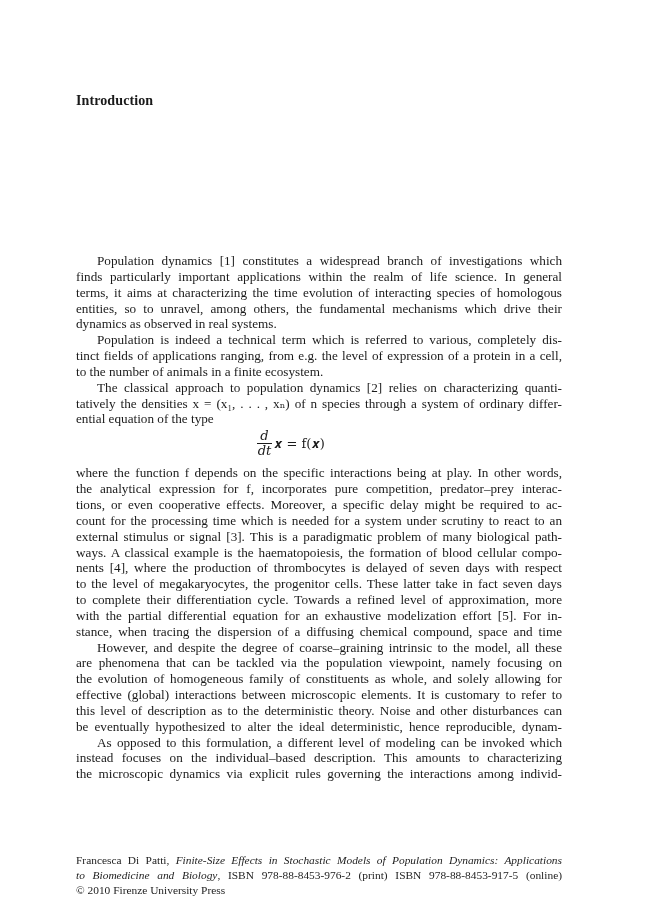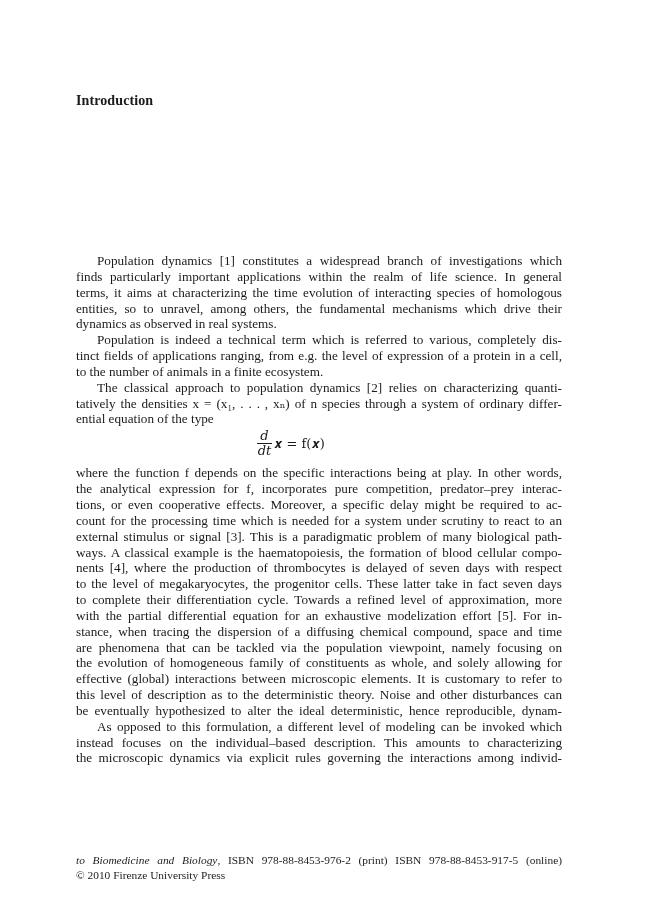--- a/index.html
+++ b/index.html
@@ -68,30 +68,32 @@
     <div class="line">external stimulus or signal [3]. This is a paradigmatic problem of many biological path-</div>
     <div class="line">ways. A classical example is the haematopoiesis, the formation of blood cellular compo-</div>
     <div class="line">nents [4], where the production of thrombocytes is delayed of seven days with respect</div>
     <div class="line">to the level of megakaryocytes, the progenitor cells. These latter take in fact seven days</div>
     <div class="line">to complete their differentiation cycle. Towards a refined level of approximation, more</div>
     <div class="line">with the partial differential equation for an exhaustive modelization effort [5]. For in-</div>
     <div class="line">stance, when tracing the dispersion of a diffusing chemical compound, space and time</div>
   </div>
 
   <div>
+    <div class="line indent">However, and despite the degree of coarse–graining intrinsic to the model, all these</div>
     <div class="line">are phenomena that can be tackled via the population viewpoint, namely focusing on</div>
     <div class="line">the evolution of homogeneous family of constituents as whole, and solely allowing for</div>
     <div class="line">effective (global) interactions between microscopic elements. It is customary to refer to</div>
     <div class="line">this level of description as to the deterministic theory. Noise and other disturbances can</div>
     <div class="line">be eventually hypothesized to alter the ideal deterministic, hence reproducible, dynam-</div>
   </div>
 
   <div>
     <div class="line indent">As opposed to this formulation, a different level of modeling can be invoked which</div>
     <div class="line">instead focuses on the individual–based description.  This amounts to characterizing</div>
     <div class="line">the microscopic dynamics via explicit rules governing the interactions among individ-</div>
   </div>
 </div>
 
 <div class="footer">
+  <div class="fline just"><span>Francesca Di Patti, </span><i>Finite-Size Effects in Stochastic Models of Population Dynamics: Applications</i></div>
   <div class="fline just"><i>to Biomedicine and Biology</i><span>, ISBN 978-88-8453-976-2 (print) ISBN 978-88-8453-917-5 (online)</span></div>
   <div class="fline">© 2010 Firenze University Press</div>
 </div>
 
 </body></html>

